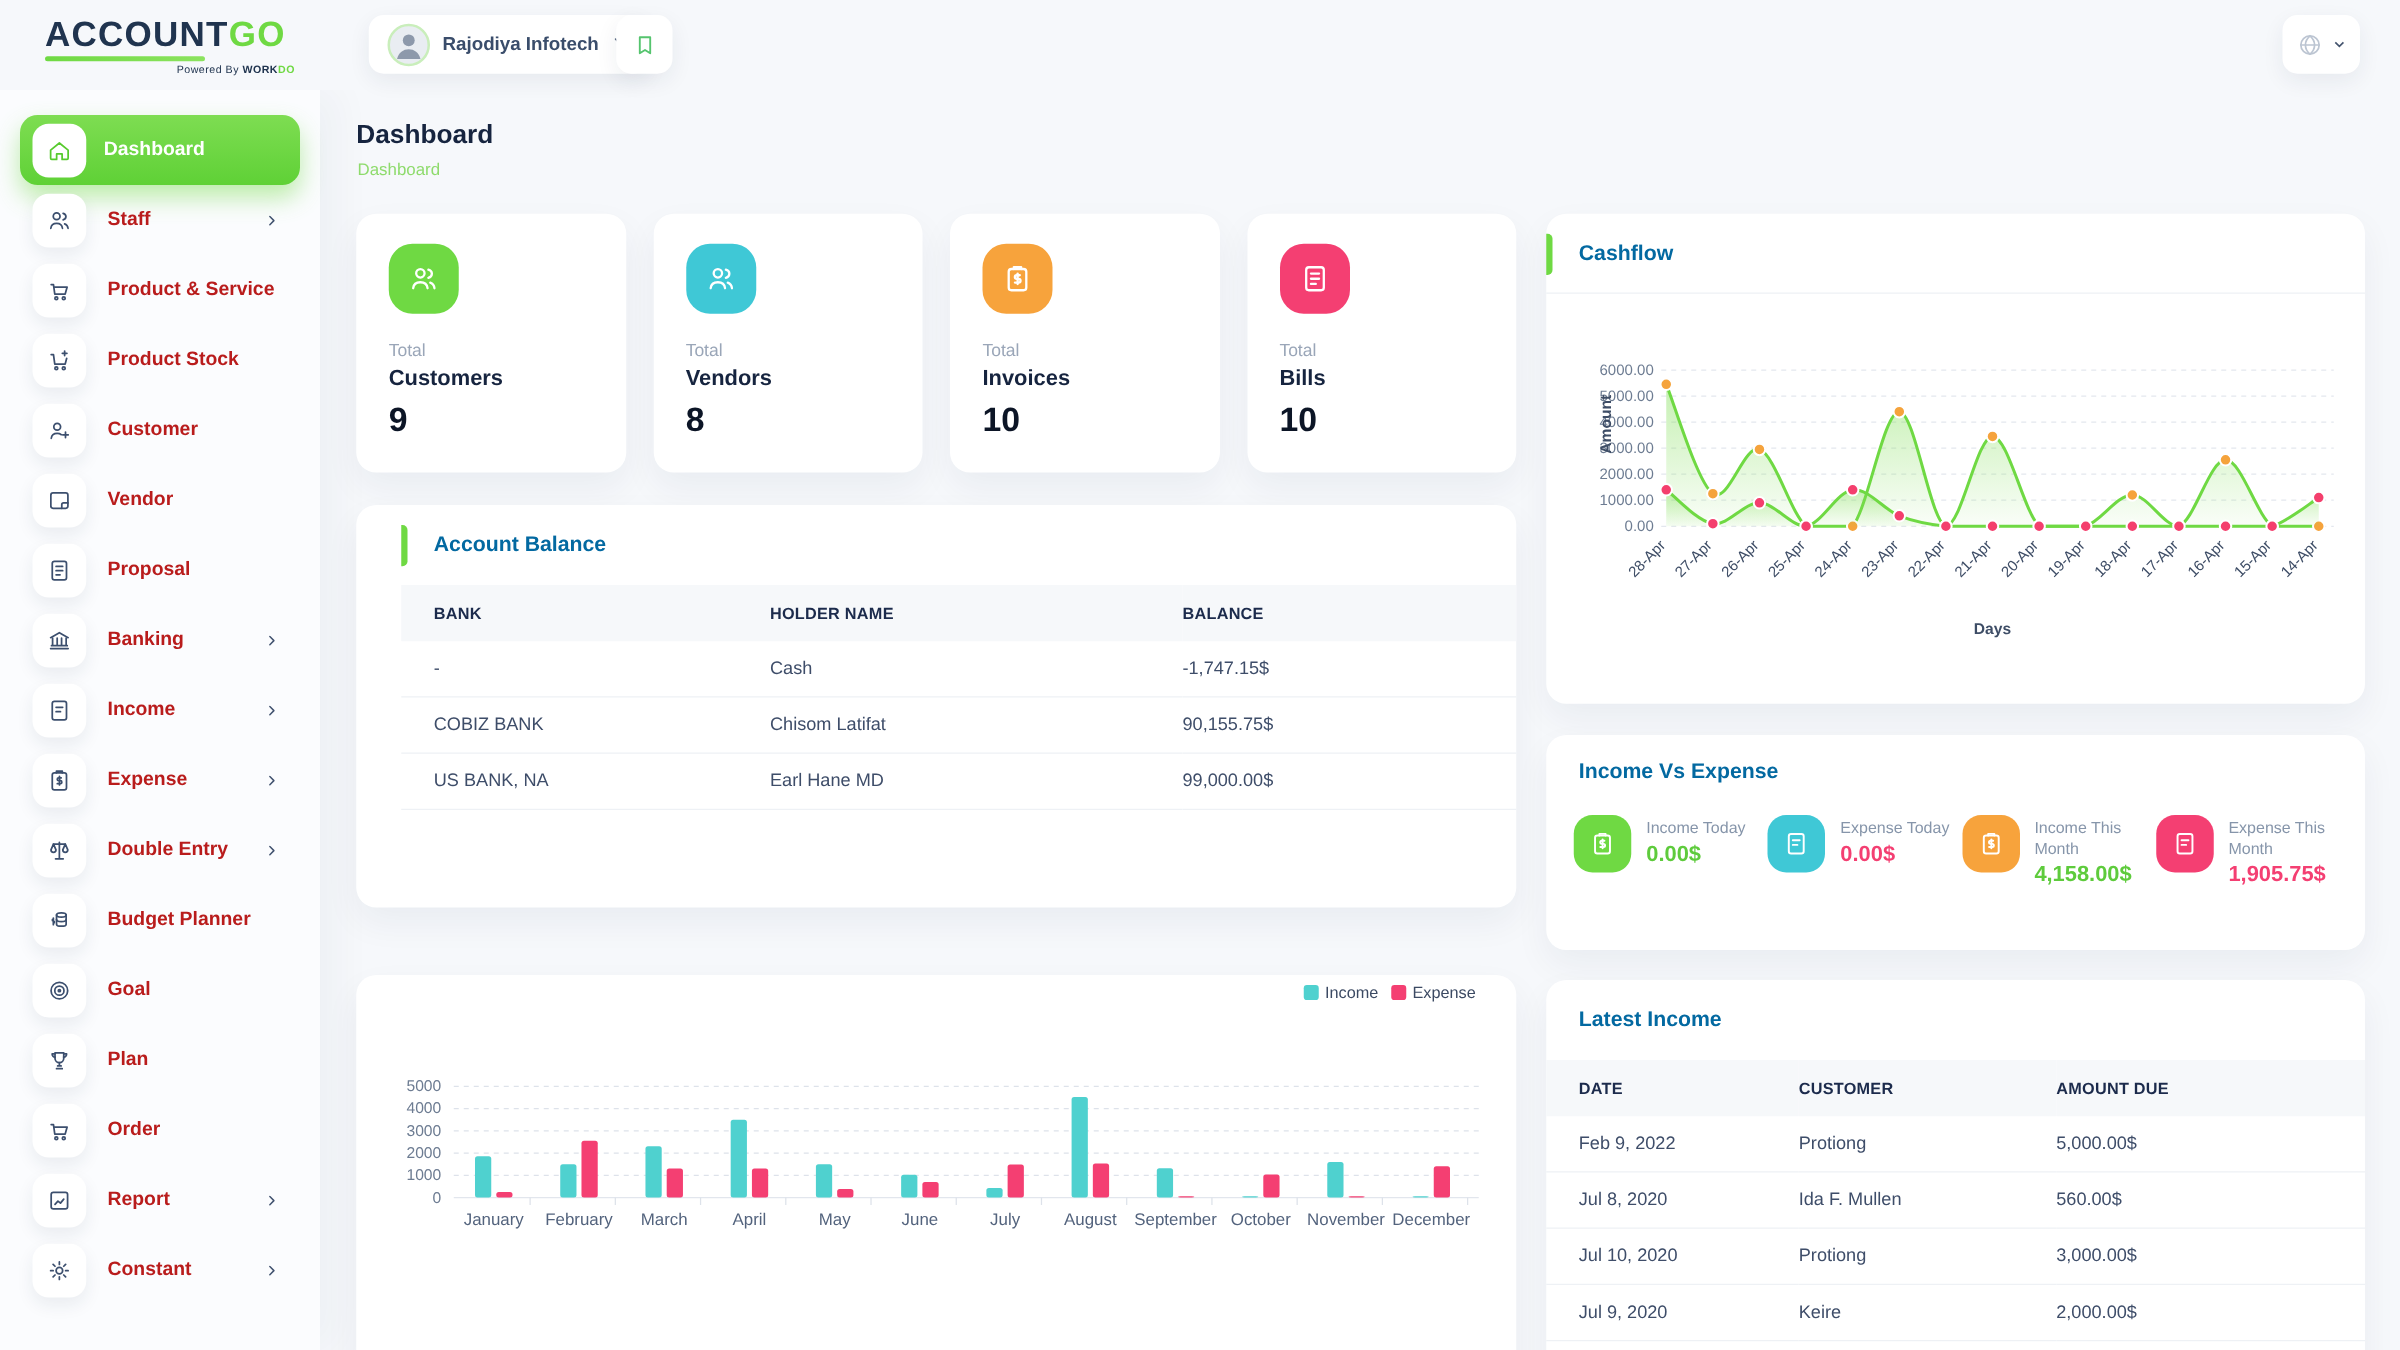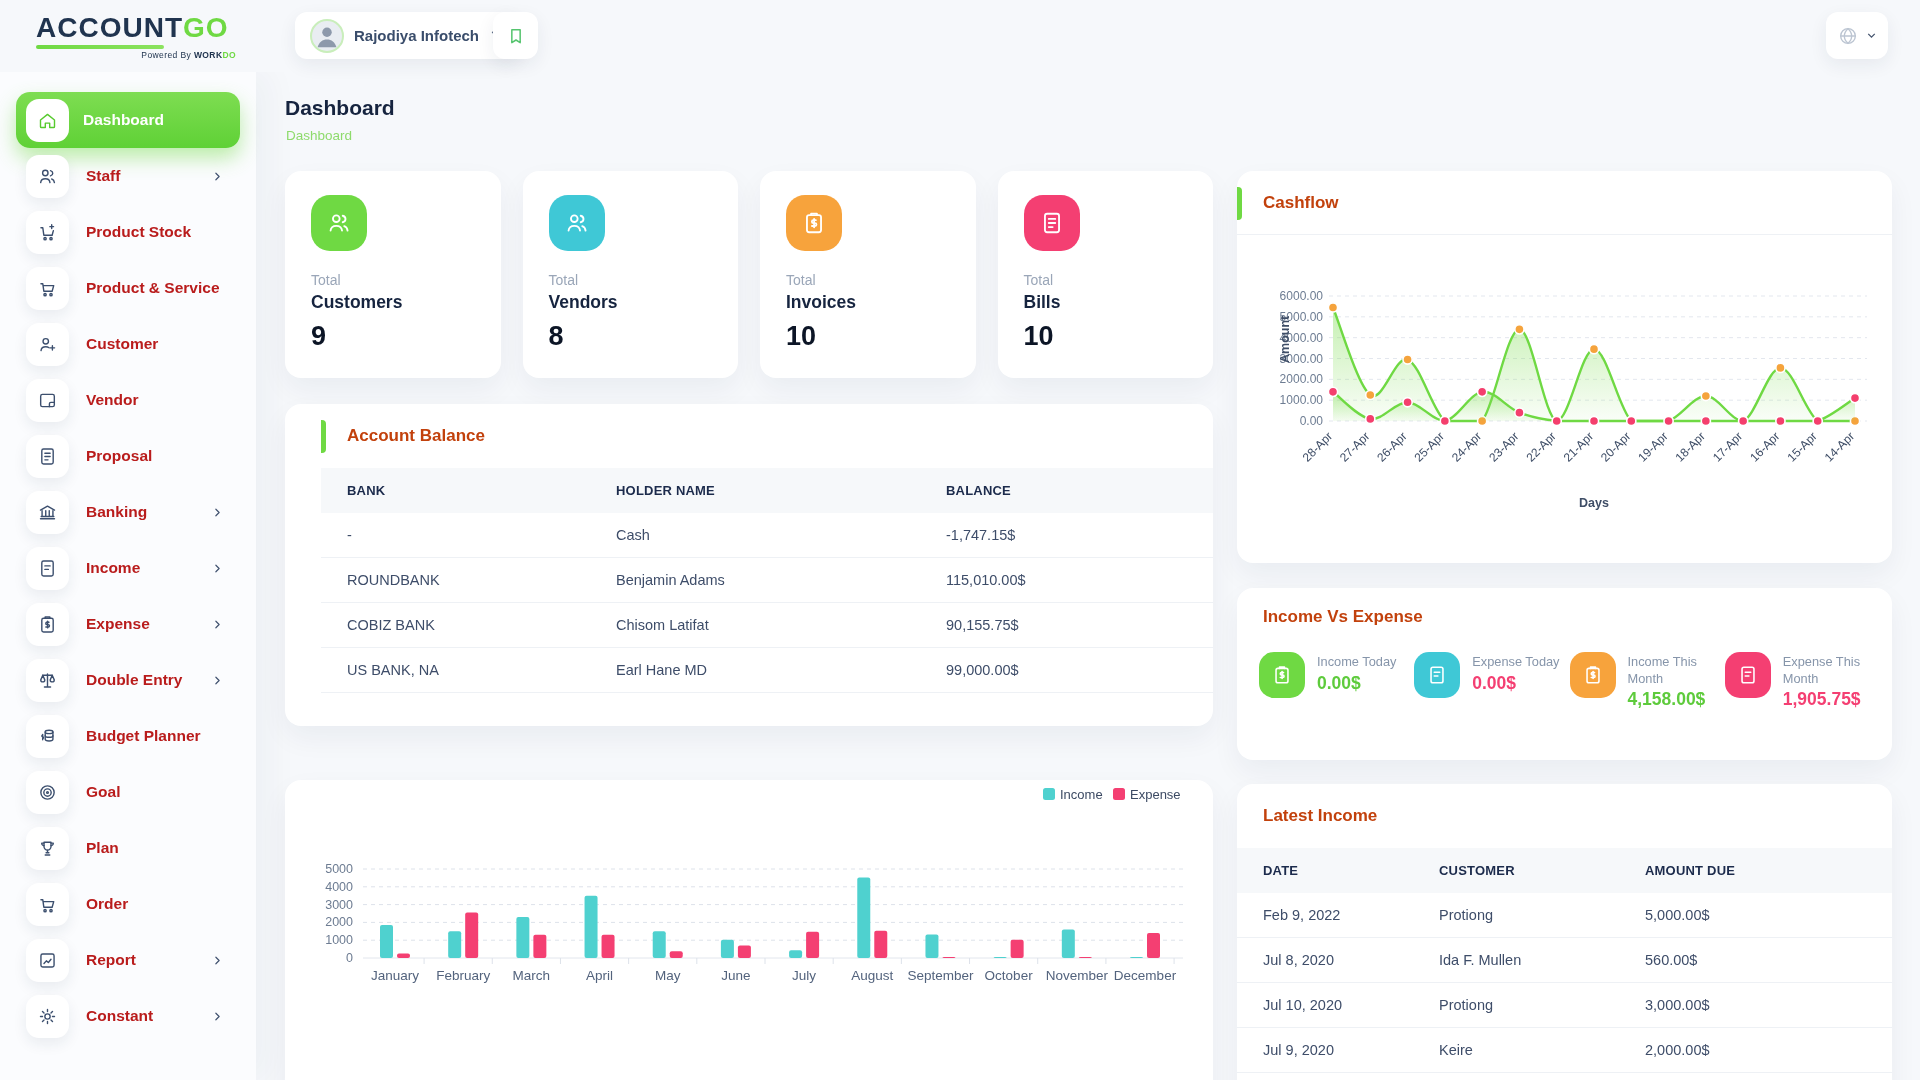--- a/index.html
+++ b/index.html
@@ -39,21 +39,21 @@
   .nav-item.active .nav-label { color:#fff; font-weight:700; margin-left:14px; }
 
   
   .page-title { position:absolute; left:285px; top:96px; font-size:21px; font-weight:700; color:#16243f; }
   .breadcrumb { position:absolute; left:286px; top:128px; font-size:13.5px; color:#8edb6c; cursor:pointer; }
 
   
   .card { position:absolute; background:#fff; border-radius:16px; box-shadow:0 12px 28px rgba(25,40,70,.055); }
   .card-head { position:relative; display:flex; align-items:center; height:64px; padding:0 26px; }
   .card-head .accent { position:absolute; left:0; top:16px; width:5px; height:33px; border-radius:0 4px 4px 0; background:#6fd943; }
-  .card-title { font-size:17px; font-weight:700; color:#c2410c; }
+  .card-title { font-size:17px; font-weight:700; color:#0369a1; }
   .card-head.with-divider { border-bottom:1px solid #eef1f5; }
   .card-period { margin-left:auto; font-size:15px; font-weight:600; color:#7e8ea6; }
 
   
   .stats-row { position:absolute; left:285px; top:171px; width:928px; display:flex; gap:22px; }
   .stat-card { width:216px; height:207px; background:#fff; border-radius:16px; box-shadow:0 12px 28px rgba(25,40,70,.055); padding:24px 0 0 26px; }
   .stat-icon { width:56px; height:56px; border-radius:19px; display:flex; align-items:center; justify-content:center; color:#fff; }
   .stat-icon svg { width:26px; height:26px; stroke:#fff; fill:none; stroke-width:1.7; stroke-linecap:round; stroke-linejoin:round; }
   .stat-prefix { margin-top:21px; font-size:14px; color:#9aa6b8; }
   .stat-label { margin-top:4px; font-size:17.5px; font-weight:700; color:#16243f; }
@@ -150,35 +150,35 @@
           <svg viewBox="0 0 24 24">
             <path d="M9 6l6 6-6 6"></path>
           </svg>
         </span>
       </div>
       <div class="nav-item">
         <span class="nav-icon">
           <svg viewBox="0 0 24 24">
             <circle cx="9.2" cy="19" r="1.3"></circle>
             <circle cx="16" cy="19" r="1.3"></circle>
+            <path d="M4.5 6.5h2.1l1.2 8.6h9.5l1.8-6.4H7"></path>
+          </svg>
+        </span>
+        <span class="nav-label">Product &amp; Service</span>
+      </div>
+      <div class="nav-item">
+        <span class="nav-icon">
+          <svg viewBox="0 0 24 24">
+            <circle cx="9.2" cy="19" r="1.3"></circle>
+            <circle cx="16" cy="19" r="1.3"></circle>
             <path d="M4.5 6.5h2.1l1.2 8.6h9.5l1.4-5.2"></path>
             <path d="M16.8 3.2v4.2M14.7 5.3h4.2"></path>
           </svg>
         </span>
         <span class="nav-label">Product Stock</span>
-      </div>
-      <div class="nav-item">
-        <span class="nav-icon">
-          <svg viewBox="0 0 24 24">
-            <circle cx="9.2" cy="19" r="1.3"></circle>
-            <circle cx="16" cy="19" r="1.3"></circle>
-            <path d="M4.5 6.5h2.1l1.2 8.6h9.5l1.8-6.4H7"></path>
-          </svg>
-        </span>
-        <span class="nav-label">Product &amp; Service</span>
       </div>
       <div class="nav-item">
         <span class="nav-icon">
           <svg viewBox="0 0 24 24">
             <circle cx="10" cy="8.4" r="3.1"></circle>
             <path d="M4.6 19c.3-2.9 2.4-4.4 5.4-4.4 1.5 0 2.8.4 3.8 1.1"></path>
             <path d="M17.6 13.3v5M15.1 15.8h5"></path>
           </svg>
         </span>
         <span class="nav-label">Customer</span>
@@ -404,25 +404,20 @@
           <th>BANK</th>
           <th>HOLDER NAME</th>
           <th>BALANCE</th>
         </tr>
       </thead>
       <tbody>
         <tr>
           <td>-</td>
           <td>Cash</td>
           <td>-1,747.15$</td>
-        </tr>
-        <tr>
-          <td>ROUNDBANK</td>
-          <td>Benjamin Adams</td>
-          <td>115,010.00$</td>
         </tr>
         <tr>
           <td>COBIZ BANK</td>
           <td>Chisom Latifat</td>
           <td>90,155.75$</td>
         </tr>
         <tr>
           <td>US BANK, NA</td>
           <td>Earl Hane MD</td>
           <td>99,000.00$</td>

